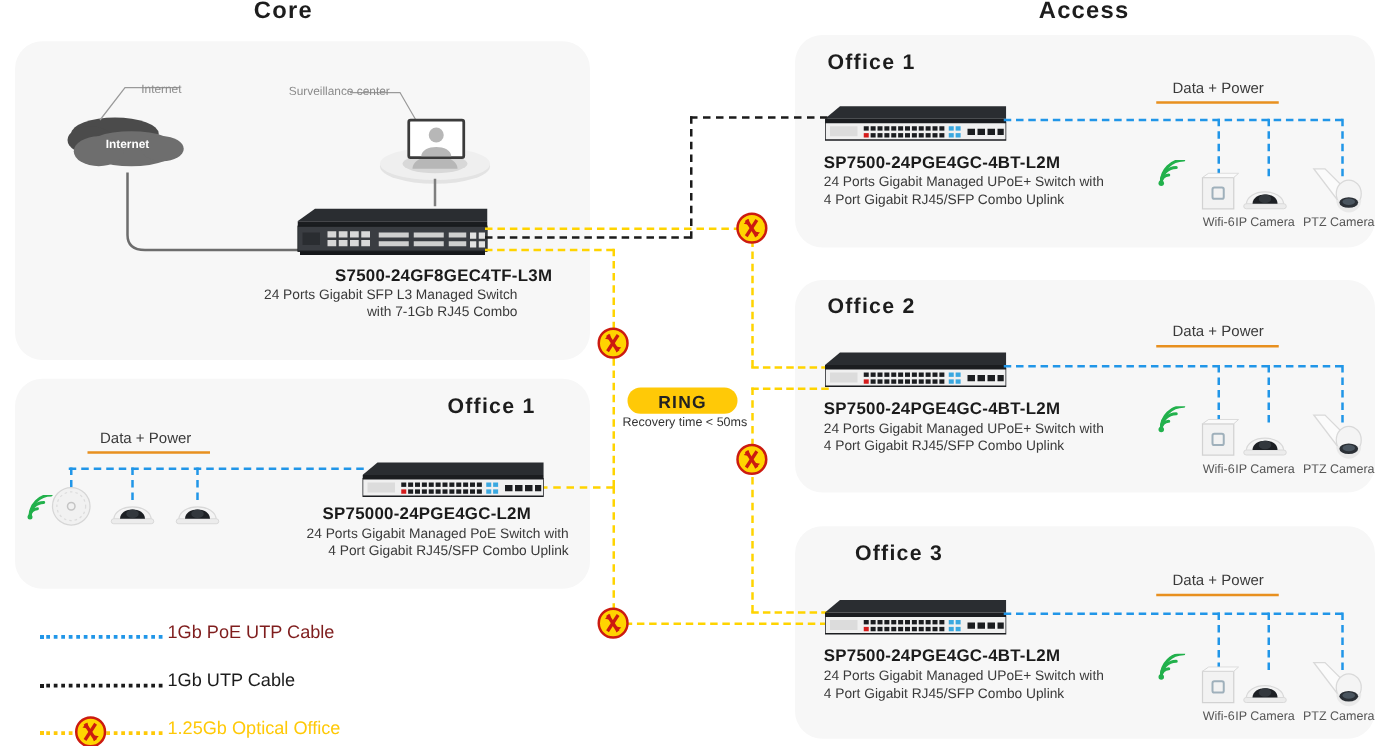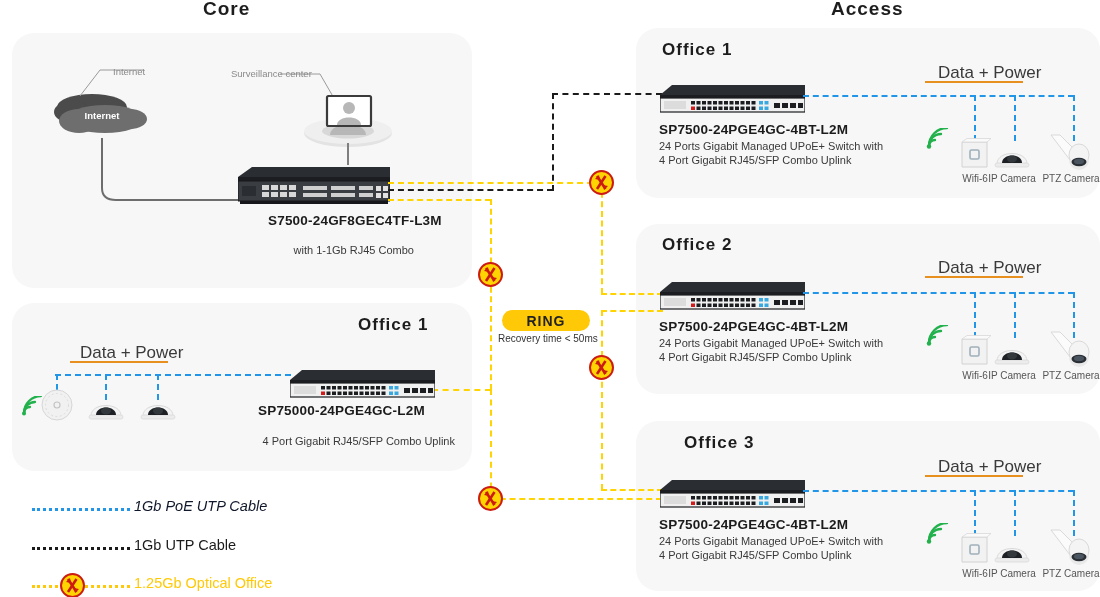--- a/index.html
+++ b/index.html
@@ -32,21 +32,21 @@
     position:absolute;font-size:17px;font-weight:bold;letter-spacing:1px;color:#1d1d1d;
   }
 
   
   .thin-label{position:absolute;font-size:9.5px;color:#8a8a8a;white-space:nowrap;}
   .model{position:absolute;font-size:13.5px;font-weight:bold;color:#1b1b1b;white-space:nowrap;letter-spacing:.2px;}
   .desc{position:absolute;font-size:11px;color:#3a3a3a;white-space:nowrap;line-height:15px;}
   .desc.r{text-align:right;}
   .dev-label{position:absolute;font-size:10px;color:#555;white-space:nowrap;text-align:center;}
 
-  .dp-label{position:absolute;font-size:17px;color:#3a3a3a;white-space:nowrap;}
+  .dp-label{position:absolute;font-size:12px;color:#3a3a3a;white-space:nowrap;}
   .dp-bar{position:absolute;height:2px;background:#e8901f;}
 
   
   .h-blue,.v-blue{position:absolute;}
   .h-blue{height:0;border-top:2px dashed #2196e8;}
   .v-blue{width:0;border-left:2px dashed #2196e8;}
   .h-blk{position:absolute;height:0;border-top:2px dashed #1b1b1b;}
   .v-blk{position:absolute;width:0;border-left:2px dashed #1b1b1b;}
   .h-fib{position:absolute;height:0;border-top:2px dashed #ffd400;}
   .v-fib{position:absolute;width:0;border-left:2px dashed #ffd400;}
@@ -166,21 +166,22 @@
     <g fill="#e2e2e2">
       <rect x="138" y="22" width="5" height="5"></rect>
         <rect x="145" y="22" width="5" height="5"></rect>
       <rect x="138" y="29" width="5" height="5"></rect>
         <rect x="145" y="29" width="5" height="5"></rect>
     </g>
     <rect x="2" y="37" width="148" height="3" fill="#15171a"></rect>
   </svg>
 
   <div class="model" style="left:268px;top:213px;">S7500-24GF8GEC4TF-L3M</div>
-  <div class="desc r" style="left:170px;top:243px;width:244px;">with 1-1Gb RJ45 Combo</div>
+  <div class="desc r" style="left:170px;top:229px;width:244px;">24 Ports Gigabit SFP L3  Managed Switch</div>
+  <div class="desc r" style="left:170px;top:243px;width:244px;">with 7-1Gb RJ45 Combo</div>
 
   <div class="h-blk" style="left:388px;top:189px;width:165px;"></div>
   <div class="v-blk" style="left:552px;top:93px;height:98px;"></div>
   <div class="h-blk" style="left:552px;top:93px;width:110px;"></div>
 
   <div class="h-fib" style="left:388px;top:182px;width:215px;"></div>
   <div class="v-fib" style="left:601px;top:182px;height:112px;"></div>
   <div class="h-fib" style="left:601px;top:293px;width:62px;"></div>
 
   <div class="h-fib" style="left:388px;top:199px;width:103px;"></div>
@@ -540,20 +541,21 @@
     </g>
     <g fill="#1b1d20">
       <rect x="114" y="20" width="6" height="5"></rect>
         <rect x="122" y="20" width="6" height="5"></rect>
       <rect x="130" y="20" width="6" height="5"></rect>
         <rect x="138" y="20" width="5" height="5"></rect>
     </g>
   </svg>
 
   <div class="model" style="left:258px;top:403px;">SP75000-24PGE4GC-L2M</div>
+  <div class="desc r" style="left:150px;top:420px;width:305px;">24 Ports Gigabit Managed PoE Switch with</div>
   <div class="desc r" style="left:150px;top:434px;width:305px;">4 Port Gigabit RJ45/SFP Combo Uplink</div>
 
   <div class="h-blue" style="left:55px;top:374px;width:236px;"></div>
   <div class="v-blue" style="left:56px;top:374px;height:26px;"></div>
   <div class="v-blue" style="left:105px;top:374px;height:26px;"></div>
   <div class="v-blue" style="left:157px;top:374px;height:26px;"></div>
 
   <svg style="position:absolute;left:20px;top:396px;" width="26" height="20" viewBox="0 0 26 20">
     <g fill="none" stroke="#22b14c" stroke-width="2.3" stroke-linecap="round">
       <path d="M4,17 A6,6 0 0,1 10,11"></path>
@@ -574,21 +576,21 @@
     <ellipse cx="18" cy="21" rx="5" ry="3.4" fill="#33383d"></ellipse>
   </svg>
   <svg style="position:absolute;left:140px;top:390px;" width="36" height="32" viewBox="0 0 36 32">
     <path d="M3,26 C3,12 33,12 33,26 Z" fill="#f4f4f4" stroke="#d9d9d9" stroke-width="1"></path>
     <rect x="1" y="25" width="34" height="4" rx="2" fill="#ececec" stroke="#d9d9d9" stroke-width="0.8"></rect>
     <path d="M8,25 C8,15 28,15 28,25 Z" fill="#1d2024"></path>
     <ellipse cx="18" cy="21" rx="5" ry="3.4" fill="#33383d"></ellipse>
   </svg>
 
   <div class="lg-dash" style="left:32px;top:508px;border-top:3px dotted #2196e8;"></div>
-  <div class="lg-text" style="left:134px;top:498px;color:#0f172a;font-style:italic;">1Gb PoE UTP Cable</div>
+  <div class="lg-text" style="left:134px;top:498px;color:#7f1d1d;">1Gb PoE UTP Cable</div>
 
   <div class="lg-dash" style="left:32px;top:547px;border-top:3px dotted #1b1b1b;"></div>
   <div class="lg-text" style="left:134px;top:537px;color:#1b1b1b;">1Gb UTP Cable</div>
 
   <div class="lg-dash" style="left:32px;top:585px;border-top:3px dotted #ffc907;"></div>
   <div class="fib-ico" style="left:60px;top:573px;">
     <div class="ring-o"></div>
     <svg width="25" height="25" viewBox="0 0 25 25">
       <path d="M8,6 L16.5,19" stroke="#cc1b10" stroke-width="2.6" fill="none"></path>
       <path d="M16.5,6 L8,19" stroke="#cc1b10" stroke-width="2.6" fill="none"></path>

